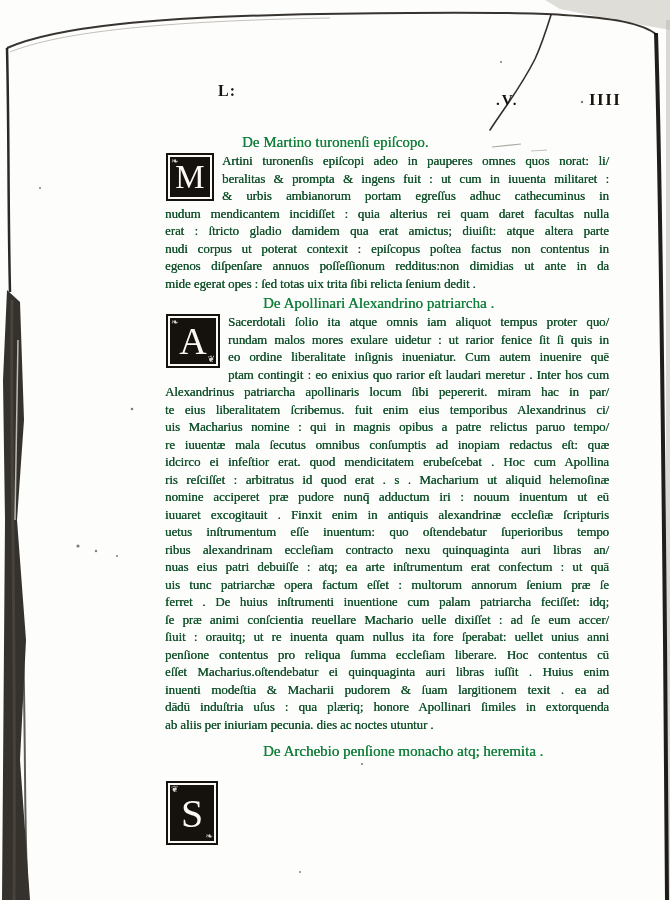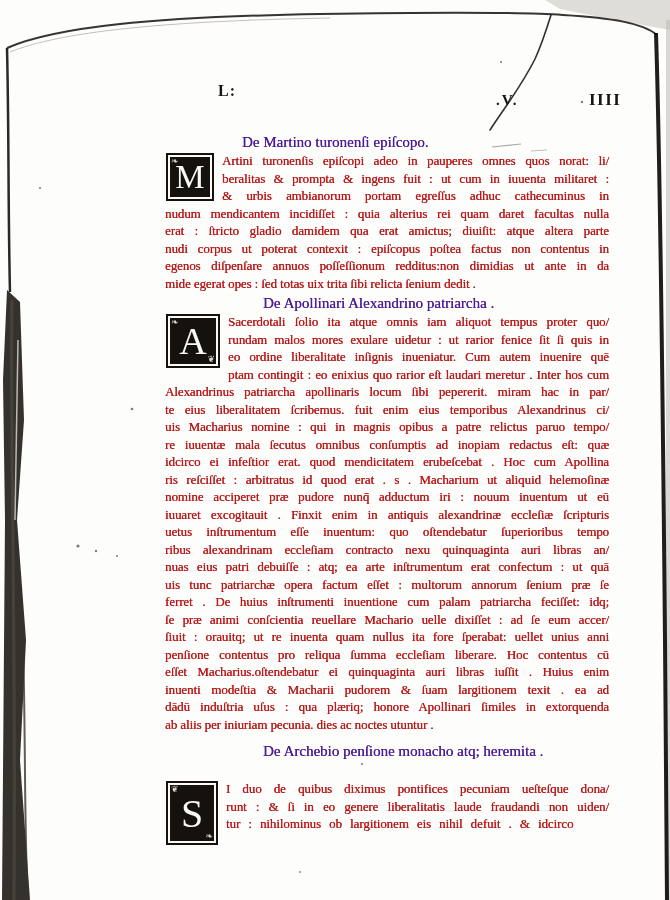--- a/index.html
+++ b/index.html
@@ -11,36 +11,36 @@
   .page{position:absolute;inset:0;}
   svg.artifacts{position:absolute;inset:0;pointer-events:none;}
 
   .folio-mark{position:absolute;font-weight:bold;color:#181410;}
   #hdr-l{left:218px;top:82px;font-size:16px;letter-spacing:1px;}
   #hdr-v{left:496px;top:92px;font-size:15px;letter-spacing:2px;}
   #hdr-folio{left:545px;top:90px;font-size:17px;letter-spacing:1.5px;margin-left:44px;}
 
   .heading{
     position:absolute;font-size:15px;line-height:18px;white-space:nowrap;
-    color:#4c1d95;text-shadow:0.25px 0 0 currentColor;
+    color:#15803d;text-shadow:0.25px 0 0 currentColor;
   }
   #h1{left:242px;top:133px;}
   #h2{left:263px;top:294px;}
   #h3{left:263px;top:742px;}
 
   .col{position:absolute;left:165px;width:444px;}
   #p1{top:152px;}
   #p2{top:313px;}
   #p3{top:780px;}
 
   .textline{
     font-size:13px;line-height:17.5px;height:17.5px;
     text-align:justify;text-align-last:justify;
     letter-spacing:-0.1px;white-space:normal;
-    color:#b91c1c;text-shadow:0.25px 0 0 currentColor;
+    color:#14532d;text-shadow:0.25px 0 0 currentColor;
   }
   .textline.para-end{text-align-last:left;}
   #p3 .textline.para-end{word-spacing:5px;}
 
   .initial-box{
     float:left;border:2px solid #15110d;padding:2px;background:#fbfaf6;
     margin:1px 8px 2px 1px;
   }
   .initial-inner{
     background:#15110d;color:#faf8f3;position:relative;
@@ -158,20 +158,15 @@
 
   <div class="heading" id="h3">De Archebio penſione monacho atq; heremita .</div>
   <div class="col" id="p3">
     <div class="initial-box">
       <div class="initial-inner">
         <span class="initial-orn">❦</span>
         <span>S</span>
         <span class="initial-orn br">❧</span>
       </div>
     </div>
-    <div class="lines">
-        <div class="textline">I duo de quibus diximus pontifices pecuniam ueſteſque dona/</div>
-        <div class="textline">runt : &amp; ſi in eo genere liberalitatis laude fraudandi non uiden/</div>
-        <div class="textline para-end">tur : nihilominus  ob  largitionem  eis  nihil  defuit . &amp;  idcirco</div>
-      </div>
   </div>
 
 </div>
 
 </body></html>

